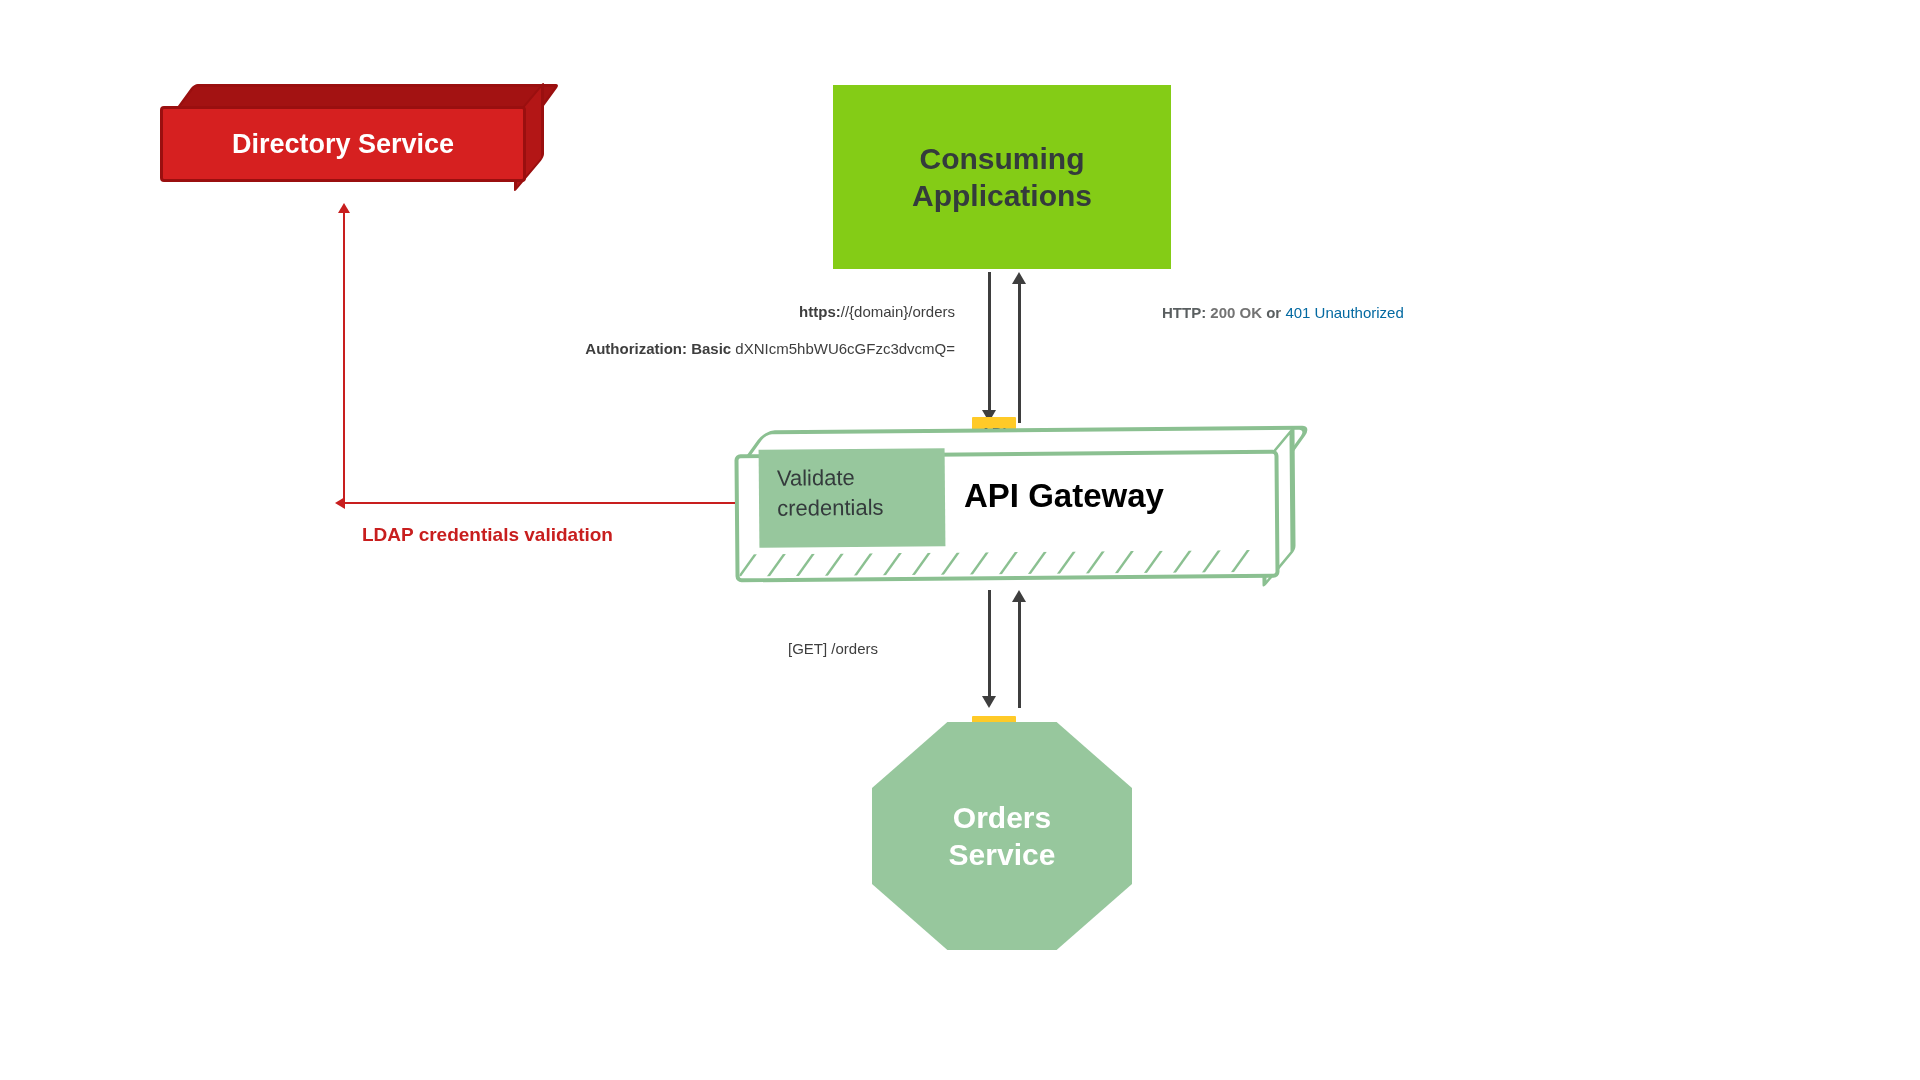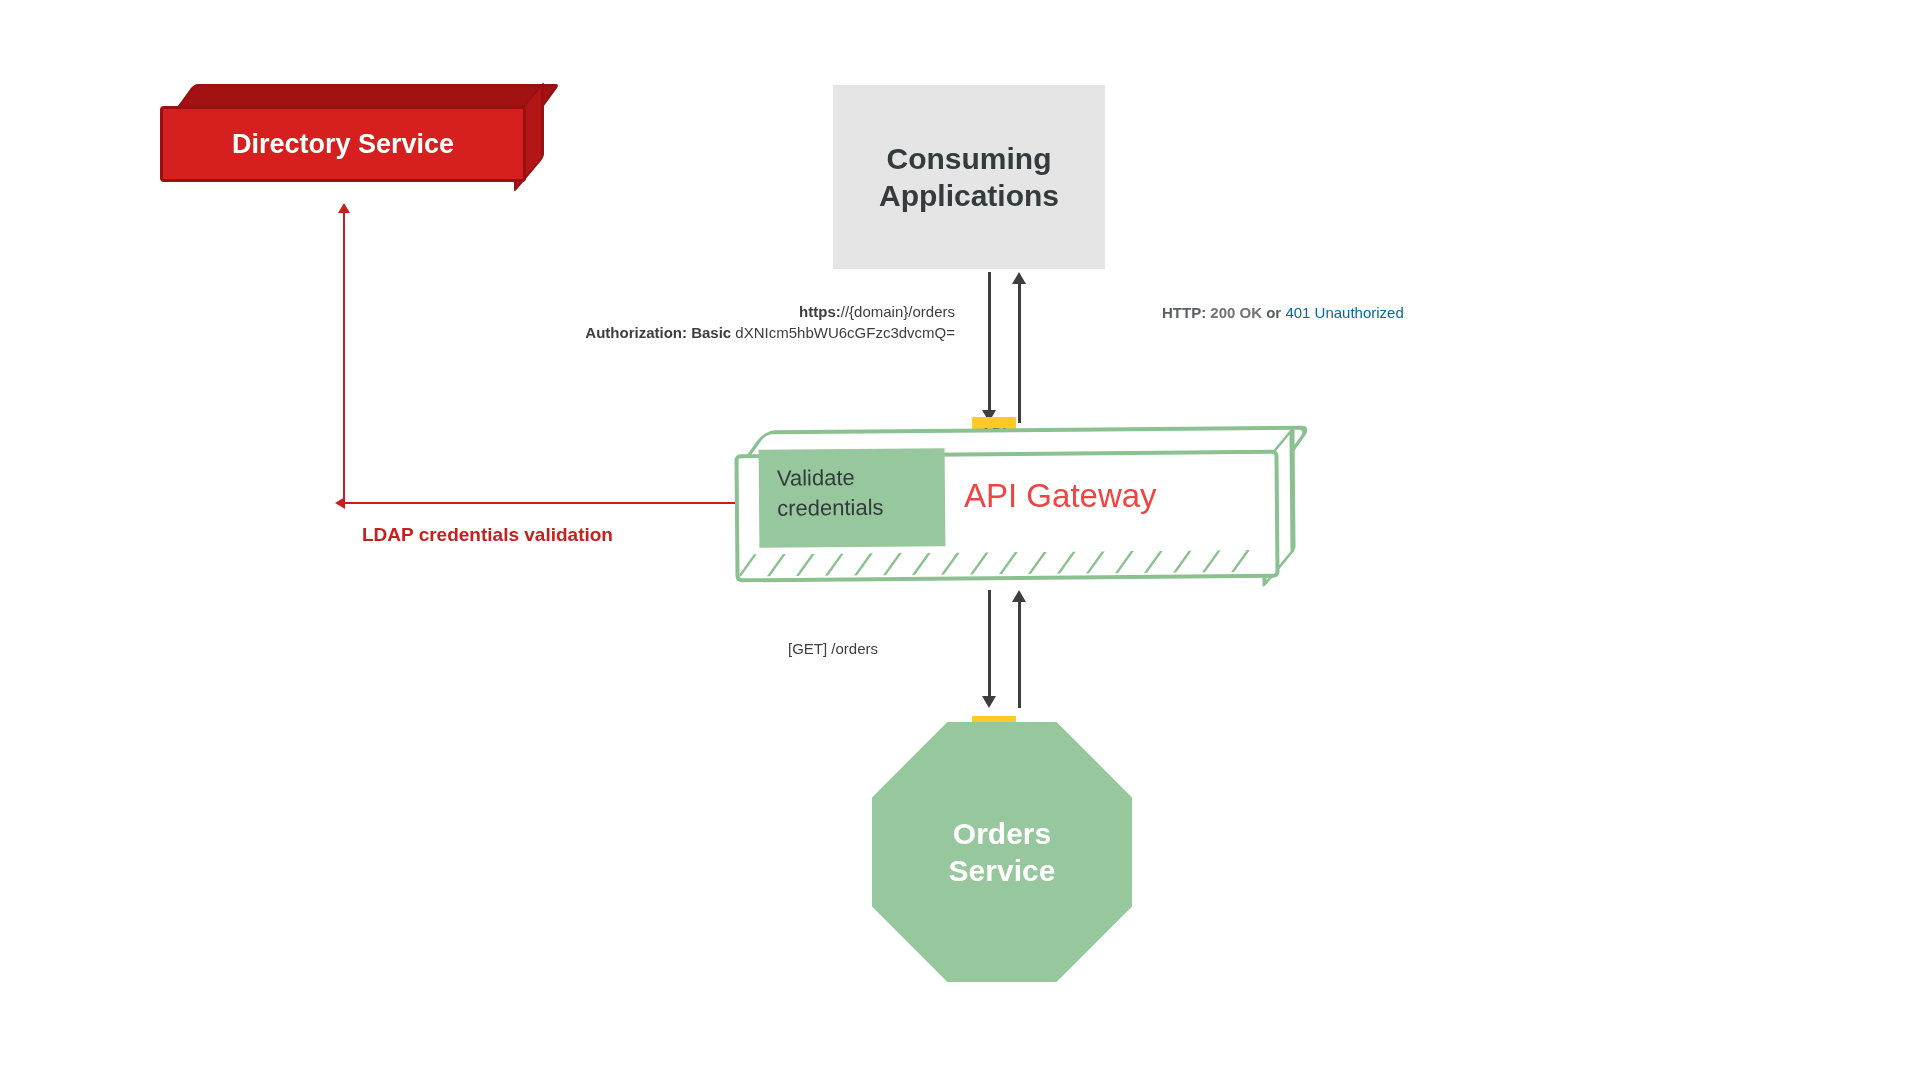--- a/index.html
+++ b/index.html
@@ -35,22 +35,22 @@
   }
   .dir-side {
     width: 24px; height: 70px;
     background: #b31616;
     transform: skewY(-50deg);
     border: 3px solid #9a0f0f;
     border-radius: 3px;
   }
   
   .consuming {
-    width: 272px; height: 184px;
-    background: #e5e5e5;
+    width: 338px; height: 184px;
+    background: #84cc16;
     display: flex;
     align-items: center;
     justify-content: center;
     text-align: center;
     color: #343b3c;
     font-size: 30px;
     font-weight: 700;
     line-height: 1.25;
   }
   
@@ -70,23 +70,23 @@
   }
   .gw-side {
     width: 24px; height: 118px;
     background: #fff;
     border: 4px solid #8bc091;
     border-right-width: 5px;
     border-radius: 4px;
     transform: skewY(-50deg) rotate(-0.5deg);
   }
   .gw-title {
-    color: #ef4444;
+    color: #000000;
     font-size: 33px;
-    font-weight: 400;
+    font-weight: 700;
   }
   .gw-hatch {
     position: absolute;
     left: 0; right: 0; bottom: 2px; height: 22px;
     overflow: hidden;
   }
   .gw-hatch span {
     display:inline-block;
     width: 3px; height: 40px;
     background:#8bc091;
@@ -98,21 +98,21 @@
     background: #97c79d;
     color: #343b3c;
     font-size: 22px;
     padding: 14px 16px 0 18px;
     box-sizing: border-box;
     line-height: 1.35;
     transform: rotate(-0.5deg);
   }
   
   .octagon {
-    width: 260px; height: 260px;
+    width: 260px; height: 228px;
     background: #97c79d;
     clip-path: polygon(29% 0, 71% 0, 100% 29%, 100% 71%, 71% 100%, 29% 100%, 0 71%, 0 29%);
     display: flex;
     align-items: center;
     justify-content: center;
     color: #fff;
     font-size: 30px;
     font-weight: 700;
     text-align: center;
     line-height: 1.25;
@@ -181,21 +181,21 @@
 
 <div class="abs arrow-line" style="left:988px; top:272px; height:140px;"></div>
 <div class="abs arrow-head-down" style="left:982px; top:410px;"></div>
 <div class="abs arrow-line" style="left:1018px; top:283px; height:140px;"></div>
 <div class="abs arrow-head-up" style="left:1012px; top:272px;"></div>
 
 <div class="abs" style="left:455px; top:303px; width:500px; text-align:right;">
   <div class="txt14">
     <span class="bold">https:</span><span>//{domain}/orders</span>
   </div>
-  <div class="txt14" style="margin-top:4px;">
+  <div class="txt14" style="margin-top:20px;">
     <span class="bold">Authorization: Basic </span><span>dXNIcm5hbWU6cGFzc3dvcmQ=</span>
   </div>
 </div>
 
 <div class="abs txt14" style="left:1162px; top:304px;">
   <span class="bold txt-grey">HTTP: </span><span class="txt-green">200 OK</span><span class="bold txt-grey"> or </span><span style="color:#0369a1; font-weight:400;">401 Unauthorized</span>
 </div>
 
 <div class="abs api-badge" style="left:972px; top:417px;">API</div>
 

